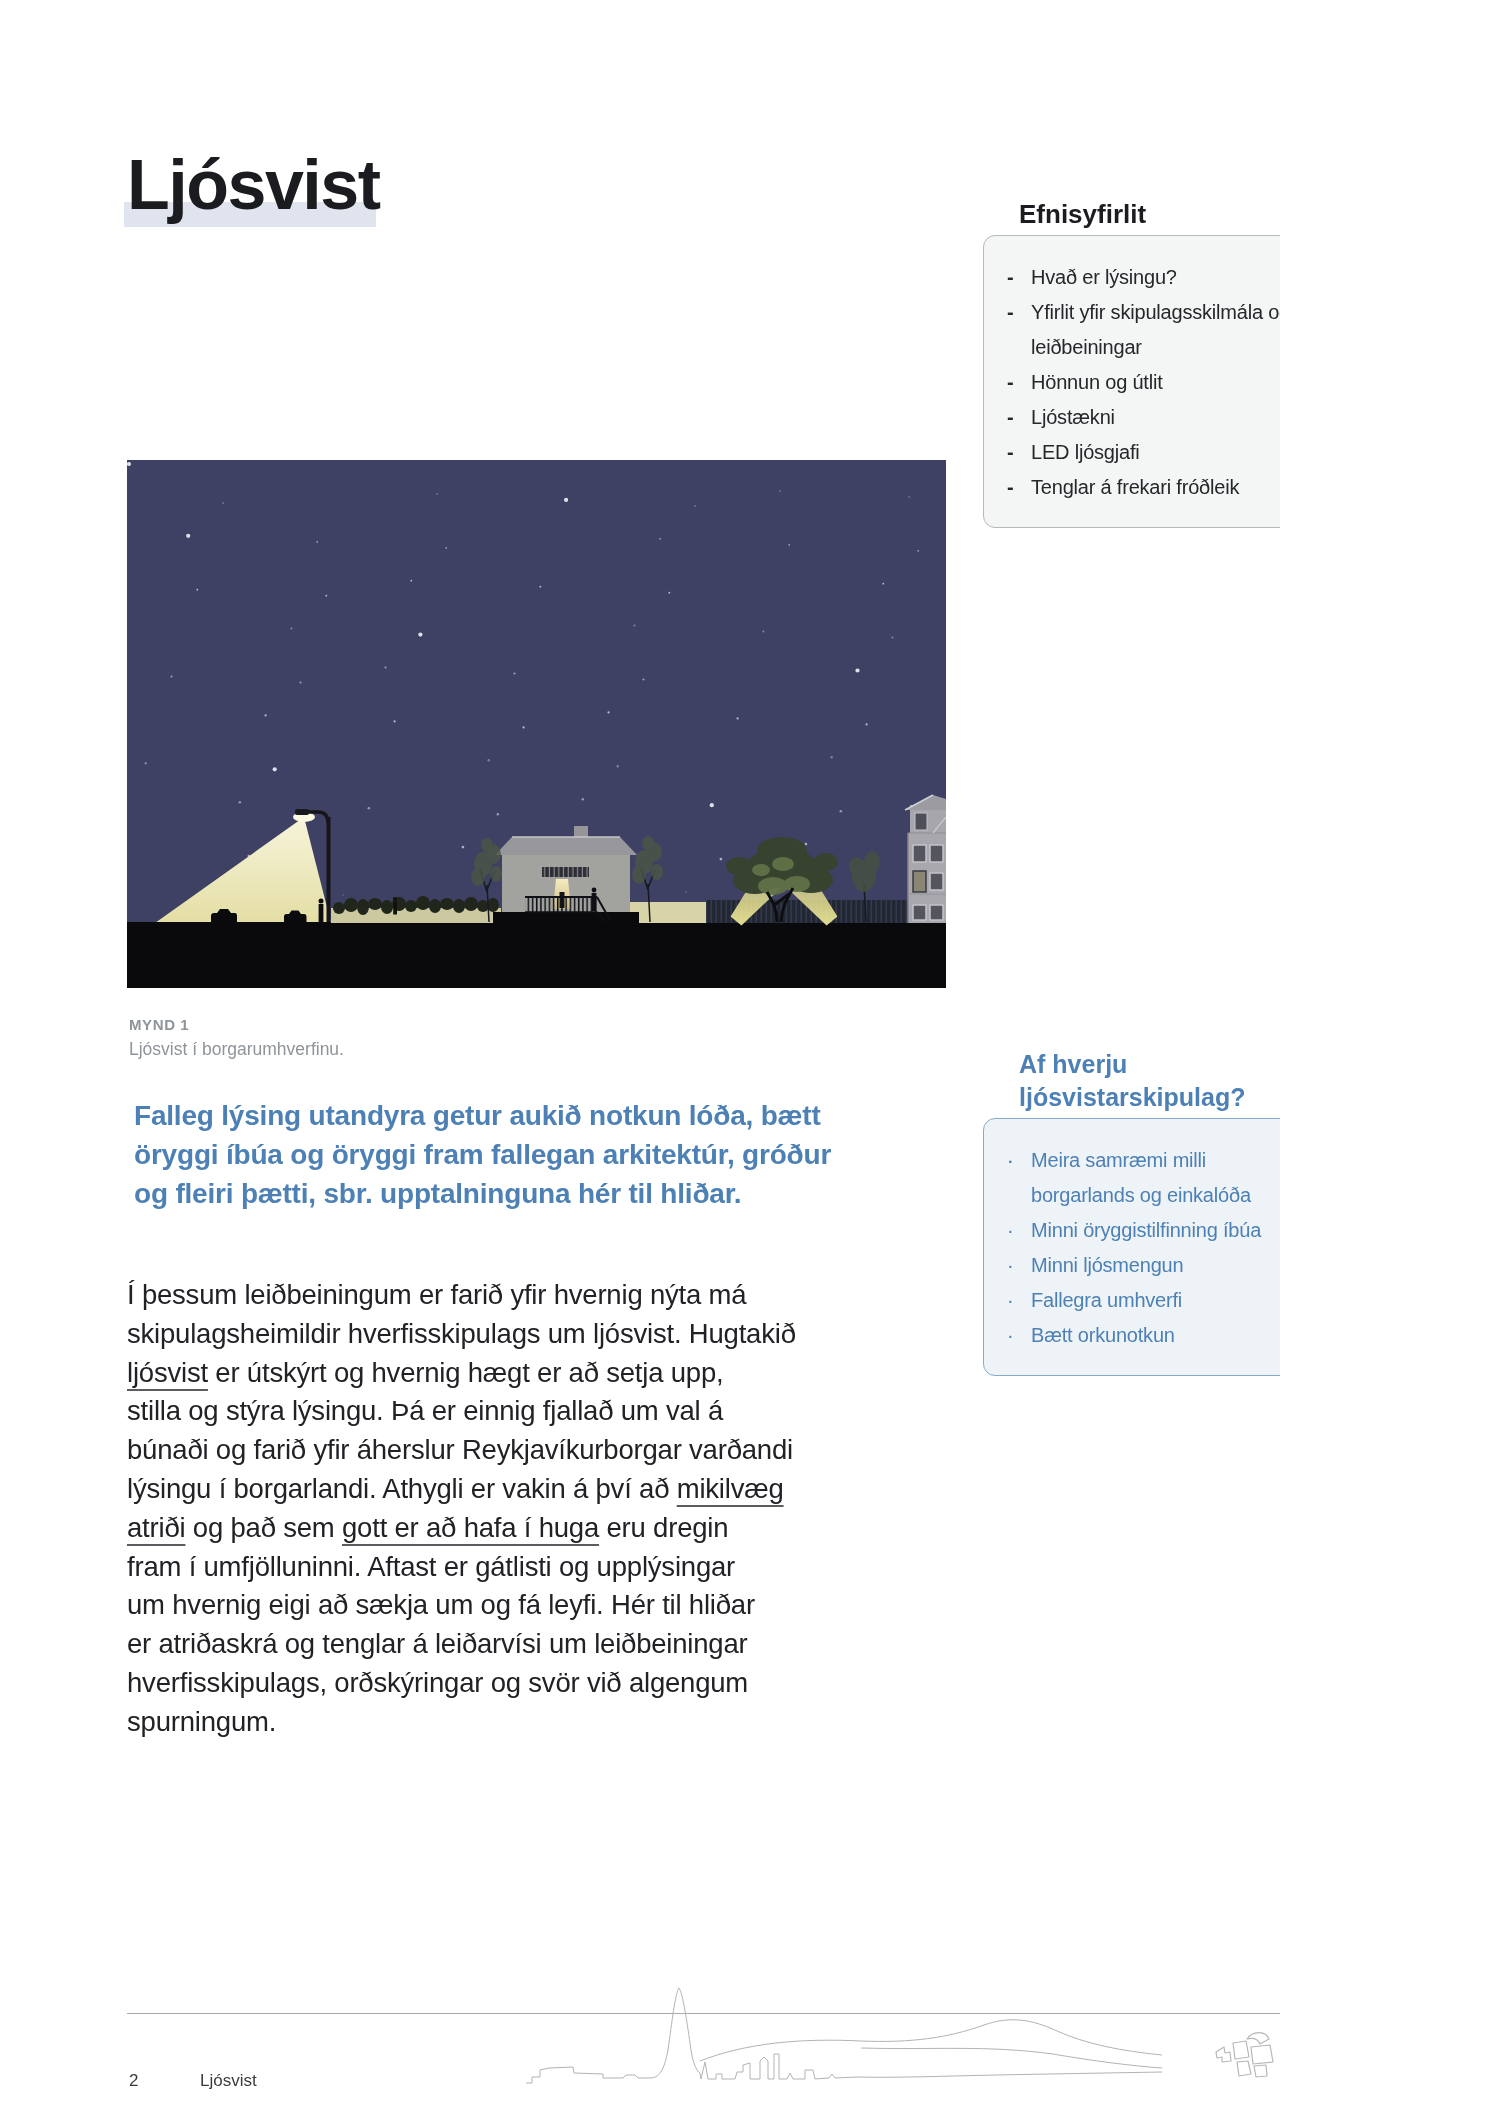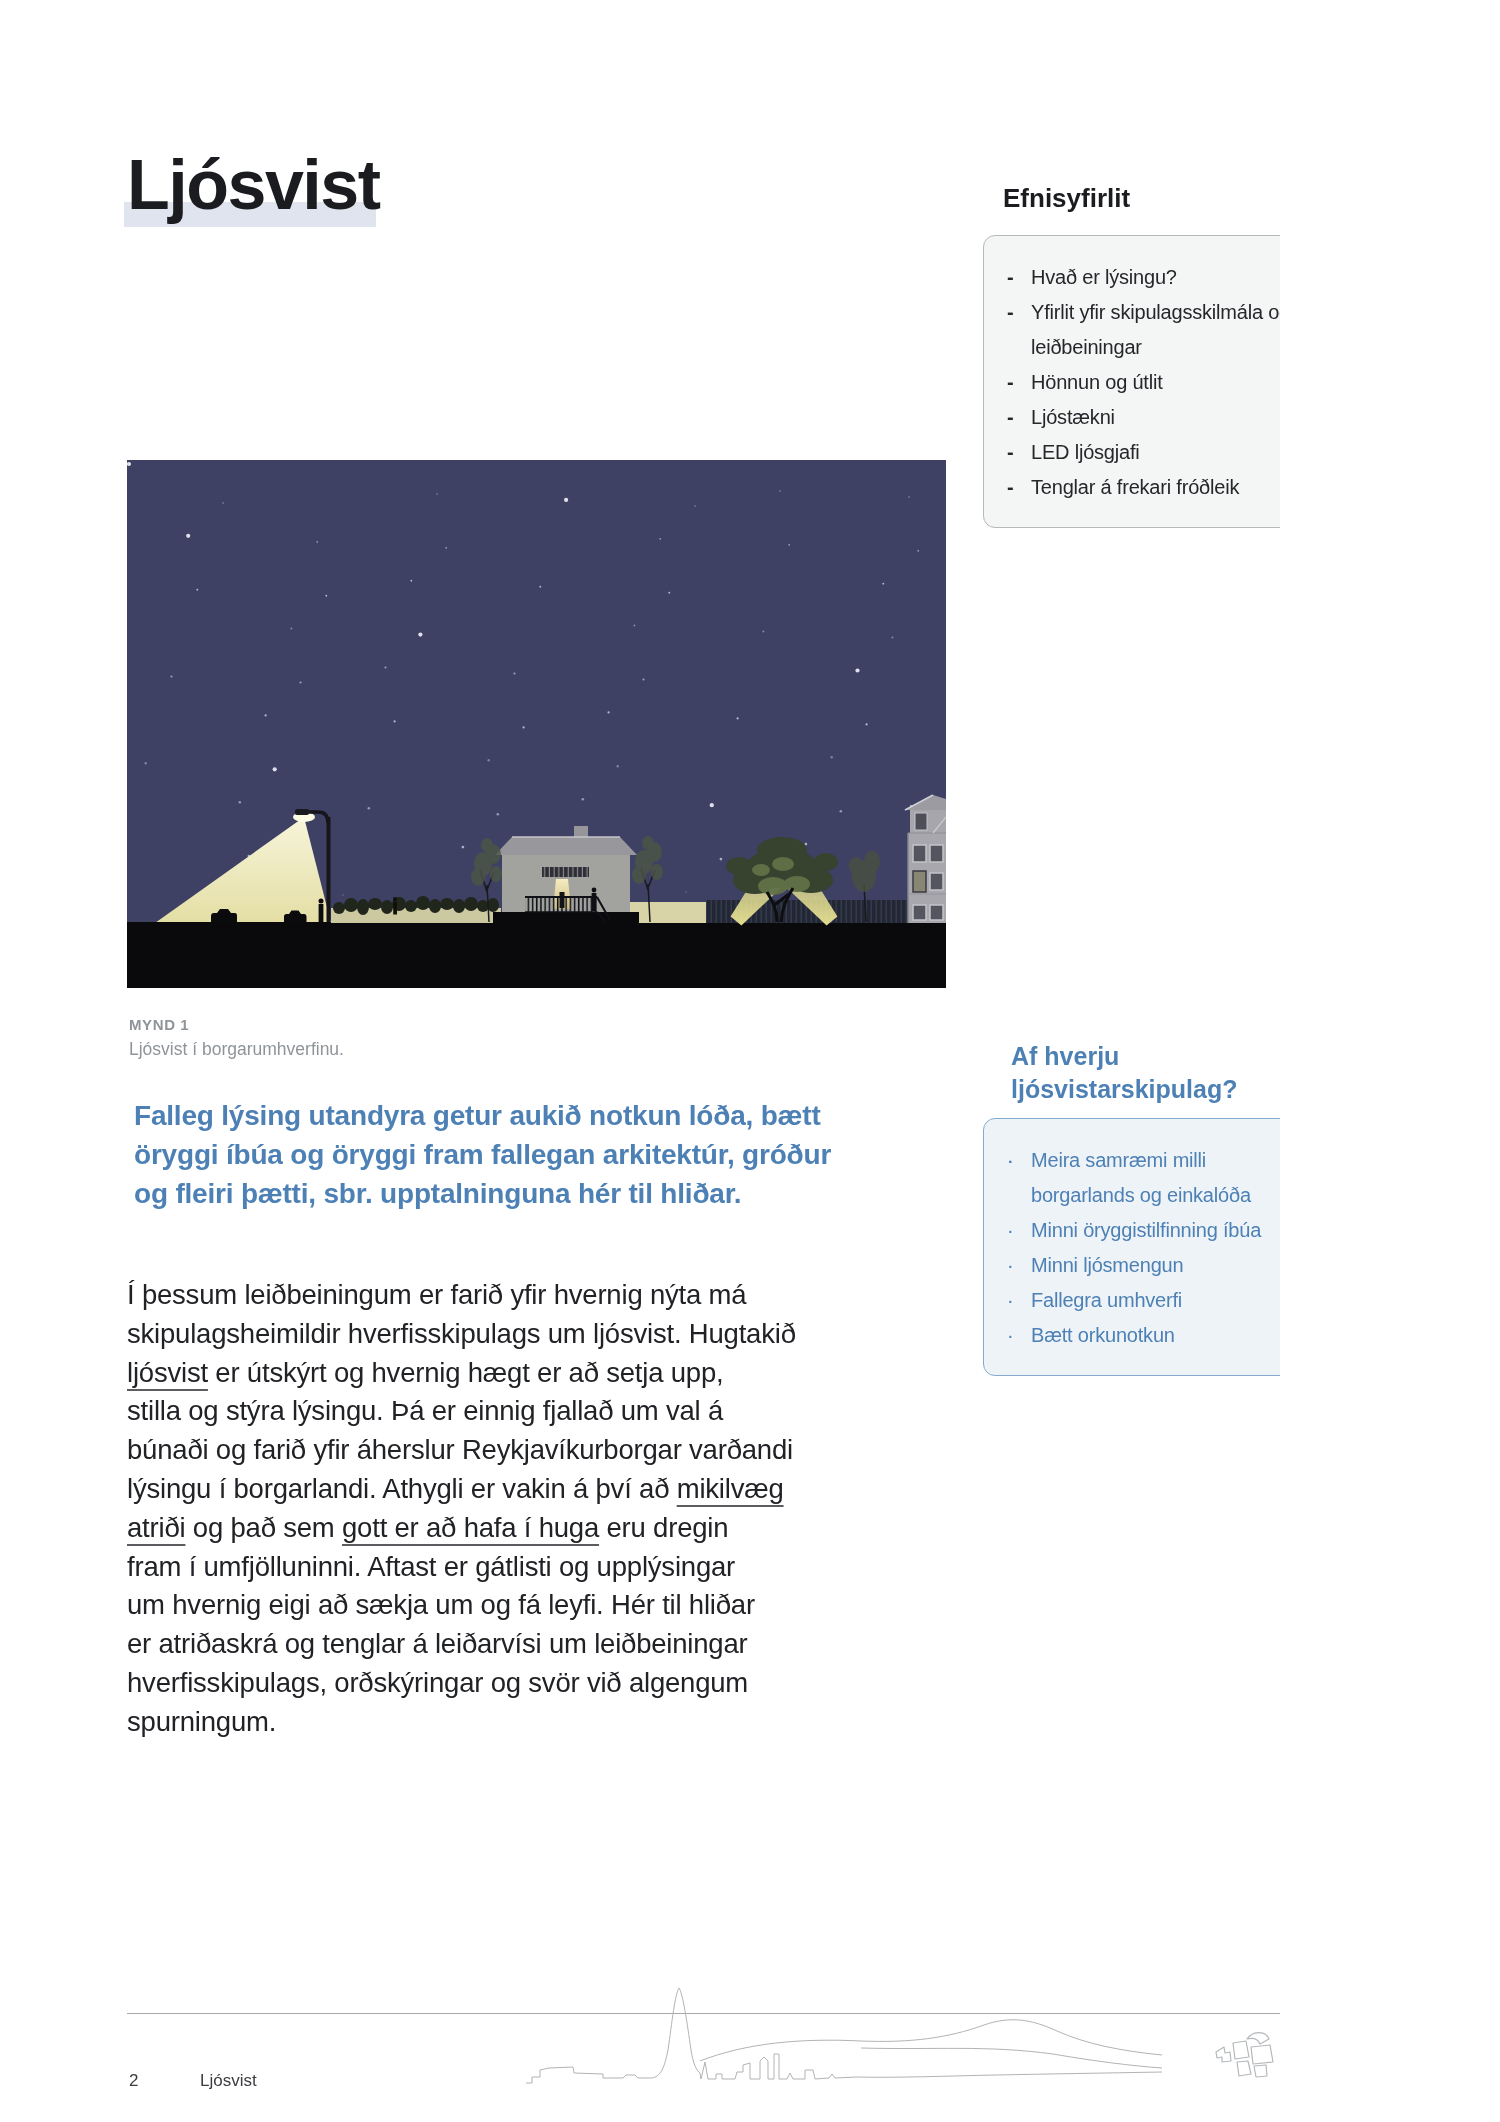--- a/index.html
+++ b/index.html
@@ -7,21 +7,21 @@
         font-family:"Liberation Sans",sans-serif;overflow:hidden;}
   .abs{position:absolute;}
 
   
   .title-wrap{left:127px;top:150px;}
   .title-highlight{position:absolute;left:-3px;top:52px;width:252px;height:25px;background:#dfe4ef;}
   h1.title{position:relative;margin:0;font-size:70px;line-height:70px;font-weight:700;
            color:#1b1c20;letter-spacing:-1.5px;}
 
   
-  .toc-heading{left:1003px;top:183px;margin:0;font-size:26px;font-weight:700;color:#1b1c20;}
+  .toc-heading{left:1003px;top:183px;margin:16px;font-size:26px;font-weight:700;color:#1b1c20;}
   .box{box-sizing:border-box;width:389px;border-radius:12px;padding:24px 18px 22px 20px;}
   .toc-box{left:983px;top:235px;background:#f4f5f5;border:1px solid #b6b9b9;}
   .box ul{list-style:none;margin:0;padding:0;}
   .box li{position:relative;padding-left:27px;font-size:20px;line-height:35px;letter-spacing:-0.2px;}
   .toc-box li{color:#26272b;}
   .box .bullet{position:absolute;left:3px;top:0;}
   .toc-box .bullet{font-weight:700;}
 
   
   .fig{left:127px;top:460px;}
@@ -30,21 +30,21 @@
 
   
   .lead{left:127px;top:1089px;width:860px;margin:7px;font-size:28px;font-weight:700;
         line-height:39px;color:#4d80b4;letter-spacing:-0.2px;}
   .body-par{left:127px;top:1276px;width:870px;margin:0;font-size:27.5px;
         line-height:38.8px;color:#212226;letter-spacing:-0.2px;}
   .body-par .u{text-decoration:underline;text-underline-offset:7px;
         text-decoration-thickness:1.5px;text-decoration-color:#5a5c60;}
 
   
-  .why-heading{left:1003px;top:1032px;margin:8px;font-size:25px;font-weight:700;
+  .why-heading{left:1003px;top:1032px;margin:16px;font-size:25px;font-weight:700;
         line-height:33px;color:#4d80b4;}
   .why-box{left:983px;top:1118px;background:#eef3f8;border:1.5px solid #84abcd;}
   .why-box li{color:#4d80b4;}
 
   
   .rule{left:127px;top:2013px;width:1246px;height:1px;background:#a9a9a9;}
   .skyline{left:516px;top:1984px;}
   .pg-num{left:129px;top:2071px;font-size:17px;color:#3b3c40;}
   .doc-title{left:200px;top:2071px;font-size:17px;color:#3b3c40;}
   .logo-mark{left:1214px;top:2028px;}

